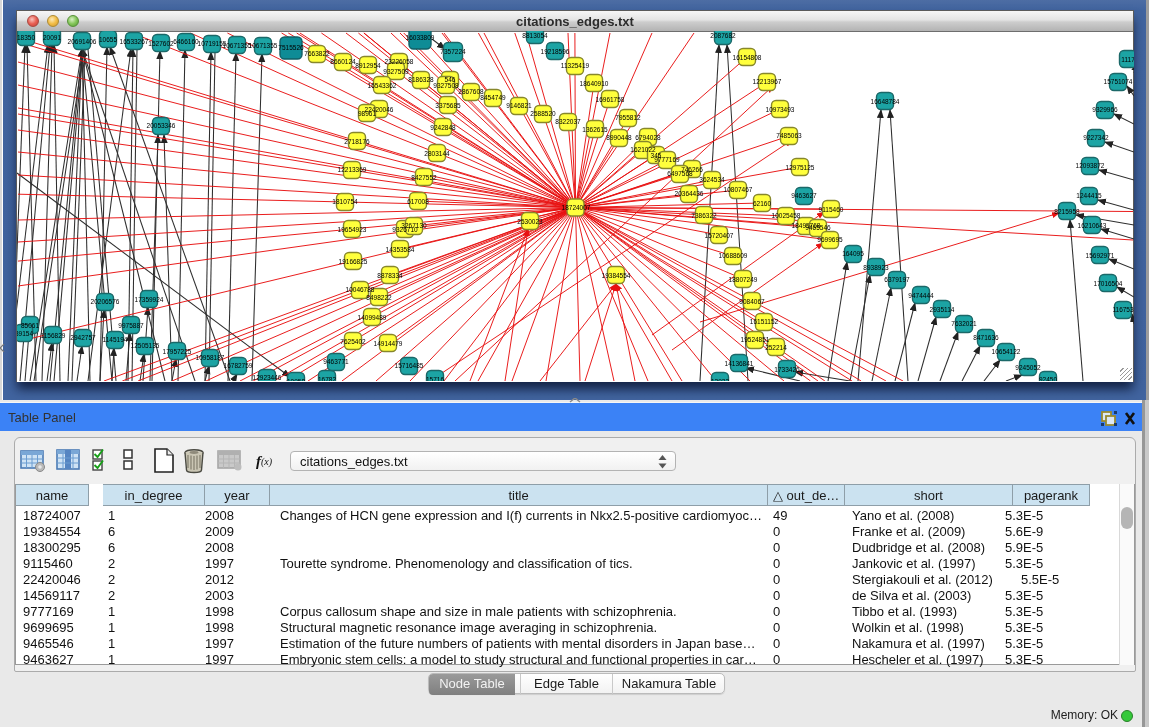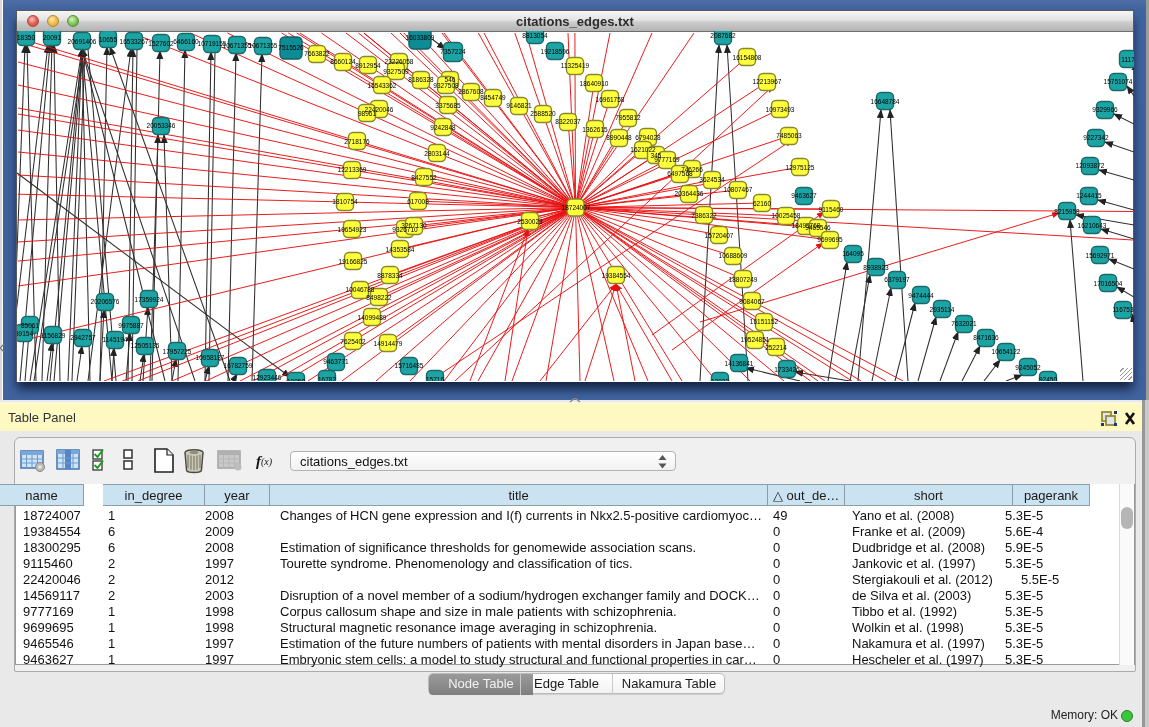--- a/index.html
+++ b/index.html
@@ -10,21 +10,21 @@
  box-shadow:0 8px 10px -1px rgba(8,18,45,.8)}
 #tbar {position:absolute;left:0;top:0;width:100%;height:21px;
  background:linear-gradient(#f6f6f6 0,#e3e3e3 45%,#cdcdcd 55%,#b3b3b3 100%);
  border-bottom:1px solid #6e6e6e;text-align:center}
 #tbar .ttl {font-size:13px;font-weight:bold;color:#2c2c2c;line-height:21px}
 .tl {position:absolute;top:15px;width:12px;height:12px;border-radius:50%}
 #canvas {position:absolute;left:0;top:21px;width:1116px;height:350px;background:#fff;overflow:hidden}
 #grip {position:absolute;right:1px;bottom:1px;width:12px;height:12px;
  background:repeating-linear-gradient(135deg,transparent 0,transparent 2px,#9a9a9a 2px,#9a9a9a 3px)}
 #panel {position:absolute;left:0;top:400px;width:1149px;height:327px;background:#e9e9e9}
-#phead {position:absolute;left:0;top:2px;width:1143px;height:29px;background:#fef9c3;border-top:1px solid #f6f6f6}
+#phead {position:absolute;left:0;top:2px;width:1143px;height:29px;background:#3b82f6;border-top:1px solid #f6f6f6}
 #phead .t {position:absolute;left:8px;top:7px;font-size:13px;color:#333}
 #pane {position:absolute;left:14px;top:37px;width:1122px;height:235px;background:#f0f0f0;
  border:1px solid #ababab;border-radius:6px 6px 2px 2px}
 #combo {position:absolute;left:290px;top:451px;width:386px;height:20px;background:linear-gradient(#fff,#f1f1f1);
  border:1px solid #b3b3b3;border-radius:4px;font-size:13px;color:#111;line-height:19px;padding-left:9px}
 .thead {position:absolute;top:484px;height:22px;background:#cbe2f0;border:1px solid #8e9ea8;border-left:none;
  font-size:13px;color:#1a1a1a;text-align:center;line-height:21px}
 .trow {position:absolute;left:15px;width:1104px;height:16px;font-size:13px;color:#111}
 .trow span {position:absolute;top:1px;white-space:nowrap}
 #seg {position:absolute;left:428px;top:673px;width:297px;height:21px;border:1px solid #bbb;border-radius:5px;
@@ -597,21 +597,21 @@
 <text x="238" y="20" font-family="Liberation Serif" font-style="italic" font-weight="bold" font-size="15" fill="#111">f</text>
 <text x="243" y="19" font-family="Liberation Serif" font-style="italic" font-size="10" fill="#111">(x)</text>
 </svg>
 <div id="combo">citations_edges.txt
   <svg width="9" height="14" viewBox="0 0 9 14" style="position:absolute;right:8px;top:3px">
       <path d="M4.5 0 L8.5 5 L0.5 5 Z" fill="#555"></path>
       <path d="M4.5 13.5 L8.5 8.5 L0.5 8.5 Z" fill="#555"></path>
     </svg>
 </div>
 <div style="position:absolute;left:15px;top:484px;width:1120px;height:181px;background:#fff;border:1px solid #9a9a9a;border-top:none"></div>
-<div class="thead" style="left:0;width:84px">name</div>
+<div class="thead" style="left:16px;width:73px">name</div>
 <div class="thead" style="left:103px;width:102px">in_degree</div>
 <div class="thead" style="left:205px;width:65px">year</div>
 <div class="thead" style="left:270px;width:498px">title</div>
 <div class="thead" style="left:768px;width:77px;text-align:left;padding-left:5px">△ out_de…</div>
 <div class="thead" style="left:845px;width:168px">short</div>
 <div class="thead" style="left:1013px;width:77px">pagerank</div>
 <div class="trow" style="top:507px">
 <span style="left:8px">18724007</span>
     <span style="left:93px">1</span>
 <span style="left:190px">2008</span>
@@ -619,27 +619,26 @@
 <span style="left:758px">49</span>
     <span style="left:837px">Yano et al. (2008)</span>
 <span style="left:990px">5.3E-5</span>
   </div>
 <div class="trow" style="top:523px">
 <span style="left:8px">19384554</span>
     <span style="left:93px">6</span>
 <span style="left:190px">2009</span>
 <span style="left:758px">0</span>
     <span style="left:837px">Franke et al. (2009)</span>
-<span style="left:990px">5.6E-4</span>
+<span style="left:990px">5.6E-9</span>
   </div>
 <div class="trow" style="top:539px">
 <span style="left:8px">18300295</span>
     <span style="left:93px">6</span>
 <span style="left:190px">2008</span>
-    <span style="left:265px">Estimation of significance thresholds for genomewide association scans.</span>
 <span style="left:758px">0</span>
     <span style="left:837px">Dudbridge et al. (2008)</span>
 <span style="left:990px">5.9E-5</span>
   </div>
 <div class="trow" style="top:555px">
 <span style="left:8px">9115460</span>
     <span style="left:93px">2</span>
 <span style="left:190px">1997</span>
     <span style="left:265px">Tourette syndrome. Phenomenology and classification of tics.</span>
 <span style="left:758px">0</span>
@@ -651,32 +650,31 @@
     <span style="left:93px">2</span>
 <span style="left:190px">2012</span>
 <span style="left:758px">0</span>
     <span style="left:837px">Stergiakouli et al. (2012)</span>
 <span style="left:1006px">5.5E-5</span>
   </div>
 <div class="trow" style="top:587px">
 <span style="left:8px">14569117</span>
     <span style="left:93px">2</span>
 <span style="left:190px">2003</span>
-    <span style="left:265px">Disruption of a novel member of a sodium/hydrogen exchanger family and DOCK…</span>
 <span style="left:758px">0</span>
     <span style="left:837px">de Silva et al. (2003)</span>
 <span style="left:990px">5.3E-5</span>
   </div>
 <div class="trow" style="top:603px">
 <span style="left:8px">9777169</span>
     <span style="left:93px">1</span>
 <span style="left:190px">1998</span>
     <span style="left:265px">Corpus callosum shape and size in male patients with schizophrenia.</span>
 <span style="left:758px">0</span>
-    <span style="left:837px">Tibbo et al. (1992)</span>
+    <span style="left:837px">Tibbo et al. (1993)</span>
 <span style="left:990px">5.3E-5</span>
   </div>
 <div class="trow" style="top:619px">
 <span style="left:8px">9699695</span>
     <span style="left:93px">1</span>
 <span style="left:190px">1998</span>
     <span style="left:265px">Structural magnetic resonance image averaging in schizophrenia.</span>
 <span style="left:758px">0</span>
     <span style="left:837px">Wolkin et al. (1998)</span>
 <span style="left:990px">5.3E-5</span>
@@ -695,21 +693,21 @@
     <span style="left:93px">1</span>
 <span style="left:190px">1997</span>
     <span style="left:265px">Embryonic stem cells: a model to study structural and functional properties in car…</span>
 <span style="left:758px">0</span>
     <span style="left:837px">Hescheler et al. (1997)</span>
 <span style="left:990px">5.3E-5</span>
   </div>
 <div style="position:absolute;left:1119px;top:484px;width:15px;height:181px;background:#fafafa;border-left:1px solid #d9d9d9"></div>
 <div style="position:absolute;left:1120.5px;top:507px;width:12px;height:22px;background:#b5b5b5;border-radius:6px"></div>
 <div id="seg">
- <div class="sg" style="left:0;width:104px;background:linear-gradient(#9a9a9a,#7f7f7f);border-radius:4px 0 0 4px;color:#f2f2f2">Node Table</div>
+ <div class="sg" style="left:0;width:86px;background:linear-gradient(#9a9a9a,#7f7f7f);border-radius:4px 0 0 4px;color:#f2f2f2">Node Table</div>
  <div class="sg" style="left:91px;width:92px;border-left:1px solid #c9c9c9">Edge Table</div>
  <div class="sg" style="left:183px;width:113px;border-left:1px solid #c9c9c9">Nakamura Table</div>
 </div>
 <div id="mem">Memory: OK</div>
 <div style="position:absolute;left:1121px;top:710px;width:12px;height:12px;border-radius:50%;background:#35c93a;border:1px solid #2a7f2a"></div>
 <div style="position:absolute;left:1142px;top:400px;width:3px;height:327px;background:#979797"></div>
 <div style="position:absolute;left:1145px;top:400px;width:4px;height:327px;background:#c9c9c9"></div>
 <svg width="12" height="5" viewBox="0 0 12 5" style="position:absolute;left:569px;top:398px">
     <path d="M1 4 L6 0 L11 4" stroke="#8a8a8a" stroke-width="1.4" fill="none"></path>
   </svg>

